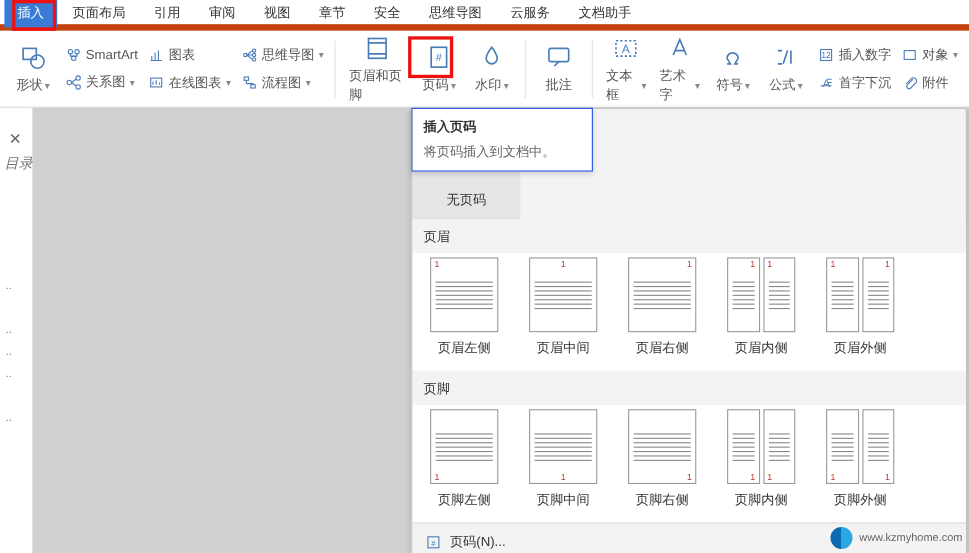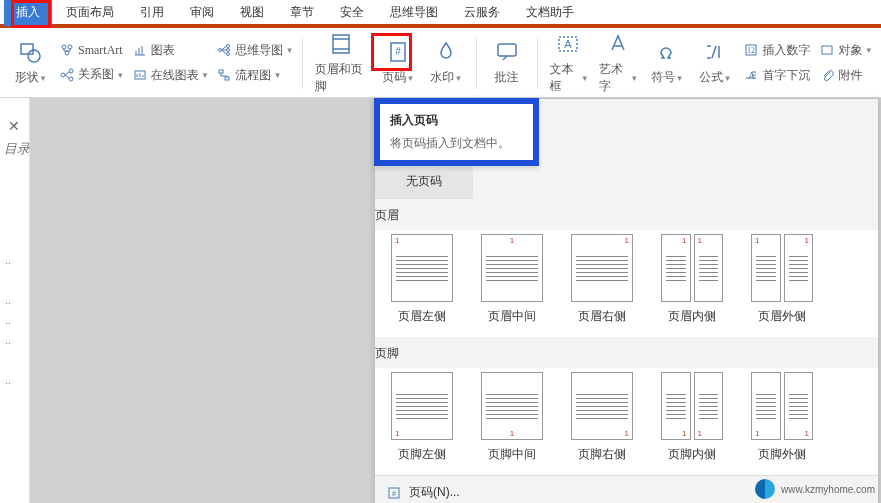--- a/index.html
+++ b/index.html
@@ -11,21 +11,21 @@
     overflow: hidden;
     position: relative;
     font-size: 12px;
     color: #333;
   }
 
   
   .tab-strip {
     height: 28px;
     background: #fff;
-    border-bottom: 4px solid #c2410c;
+    border-bottom: 6px solid #c2410c;
     display: flex;
     align-items: center;
     padding-left: 4px;
     gap: 2px;
   }
   .tab {
     padding: 5px 12px;
     cursor: pointer;
     color: #333;
   }
@@ -53,21 +53,21 @@
     align-items: center;
     padding: 0 6px;
     gap: 0;
   }
   .ribbon-sep {
     width: 1px;
     height: 52px;
     background: #e2e2e2;
     margin: 0 6px;
   }
-  .rg-col { display:flex; flex-direction:column; gap:4px;font-family:Liberation Serif, serif; }
+  .rg-col { display:flex; flex-direction:column; gap:4px; }
   .rg-item {
     display:flex; align-items:center; gap:4px;
     padding: 2px 4px; cursor:pointer; color:#555;
     white-space: nowrap;
   }
   .rg-large {
     display:flex; flex-direction:column; align-items:center; justify-content:center;
     padding: 4px 6px; cursor:pointer; color:#555; min-width:48px; gap:4px;
   }
   .rg-large .lbl { font-size:12px; display:flex; align-items:center; gap:2px;}
@@ -119,39 +119,39 @@
     border: 1px solid #bfbfbf;
     box-shadow: 0 2px 6px rgba(0,0,0,.15);
     z-index: 3;
   }
   .tooltip {
     position:absolute;
     top: 98px;
     left: 374px;
     width: 165px;
     background:#fff;
-    border:6px solid #1d4ed8;
+    border:1px solid #1d4ed8;
     padding:8px 10px;
     z-index:6;
     box-shadow: 0 2px 5px rgba(0,0,0,.15);
   }
   .tooltip .tt-title { font-weight:bold; margin-bottom:6px;}
   .tooltip .tt-body { color:#666; }
 
   .no-page {
     background:#e5e5e5;
     width:98px; height:100px;
     margin-left:0;
     display:flex; align-items:flex-end; justify-content:center;
     padding-bottom:8px;
     color:#333;
     border-bottom:1px solid #ddd;
   }
   .section-label {
-    padding: 8px 0 6px;
+    padding: 8px 10px 6px;
     color:#333;
     background:#f3f3f3;
   }
   .thumb-row {
     display:flex;
     gap: 28px;
     padding: 4px 16px 12px;
     background:#fff;
   }
   .thumb-cell {

